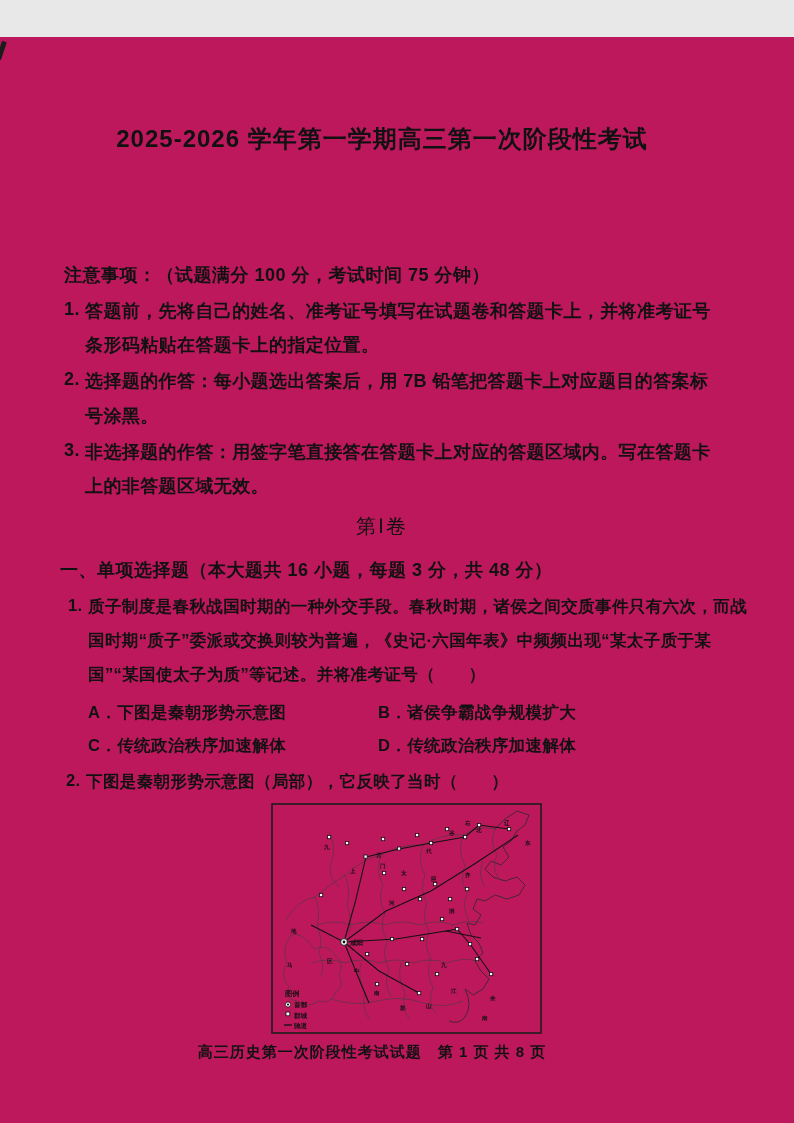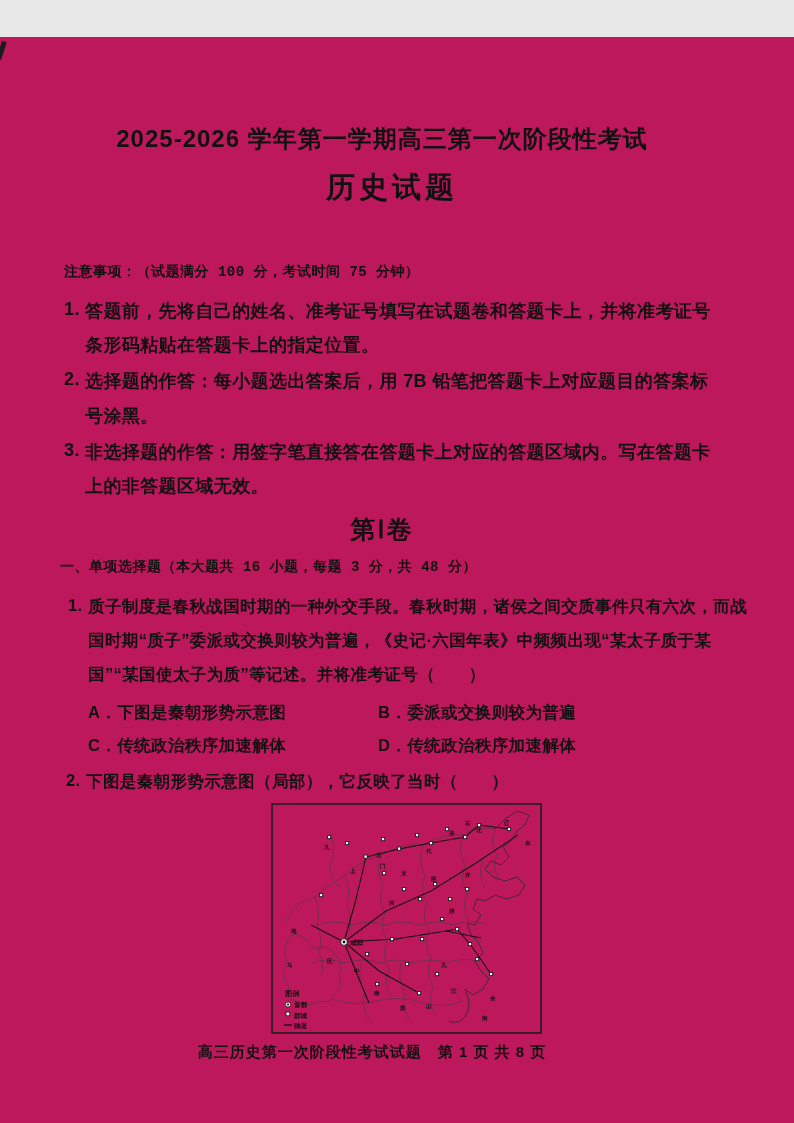--- a/index.html
+++ b/index.html
@@ -9,22 +9,22 @@
     background:#be185d;
     overflow:hidden;
     font-family:"Liberation Sans", sans-serif;
     color:#111;
     margin-top:37px;
   }
   .line{position:absolute;white-space:nowrap;}
   .t-center{transform:translateX(-50%);}
   .title1{font-size:24px;font-weight:700;letter-spacing:1px;}
   .title2{font-size:29px;font-weight:700;letter-spacing:4px;}
-  .vol{font-size:25px;font-weight:700;letter-spacing:2px;}
-  .bold18{font-size:14px;font-weight:700;letter-spacing:0.5px;font-family:Liberation Mono, monospace;}
+  .vol{font-size:20px;font-weight:400;letter-spacing:2px;}
+  .bold18{font-size:18px;font-weight:700;letter-spacing:0.5px;}
   .body18{font-size:18px;font-weight:600;letter-spacing:0.4px;}
   .body17{font-size:16.5px;font-weight:600;letter-spacing:0.4px;}
   .footer{font-size:15px;font-weight:700;letter-spacing:1px;}
   .artifact{
     position:absolute;left:-1px;top:4px;width:5px;height:19px;
     background:#1c1c1c;transform:rotate(18deg);border-radius:1px;
   }
   .map-box{position:absolute;left:256px;top:766px;width:271px;height:231px;padding-left:15px;}
   .map-box svg{display:block;width:100%;height:100%;}
   .mb{stroke:#3c3c3c;stroke-width:0.55;fill:none;}
@@ -37,21 +37,20 @@
   .caplab{font-size:6.6px;font-weight:700;fill:#111;}
 </style>
 </head>
 <body>
 
 <div class="page">
 
   <div class="artifact"></div>
 
   <div class="line t-center title1" style="left:382px;top:86px;">2025-2026 学年第一学期高三第一次阶段性考试</div>
-  <div class="line t-center title2" style="left:392px;top:131px;">历史试题</div>
 
   <div class="line bold18" style="left:64px;top:226px;">注意事项：（试题满分 100 分，考试时间 75 分钟）</div>
 
   <div class="line body18" style="left:64px;top:262px;">1.</div>
   <div class="line body18" style="left:85px;top:262px;">答题前，先将自己的姓名、准考证号填写在试题卷和答题卡上，并将准考证号</div>
   <div class="line body18" style="left:85px;top:296px;">条形码粘贴在答题卡上的指定位置。</div>
 
   <div class="line body18" style="left:64px;top:332px;">2.</div>
   <div class="line body18" style="left:85px;top:332px;">选择题的作答：每小题选出答案后，用 7B 铅笔把答题卡上对应题目的答案标</div>
   <div class="line body18" style="left:85px;top:367px;">号涂黑。</div>
@@ -63,21 +62,21 @@
   <div class="line t-center vol" style="left:382px;top:476px;">第Ⅰ卷</div>
 
   <div class="line bold18" style="left:60px;top:521px;">一、单项选择题（本大题共 16 小题，每题 3 分，共 48 分）</div>
 
   <div class="line body17" style="left:68px;top:559px;">1.</div>
   <div class="line body17" style="left:88px;top:559px;">质子制度是春秋战国时期的一种外交手段。春秋时期，诸侯之间交质事件只有六次，而战</div>
   <div class="line body17" style="left:88px;top:593px;">国时期“质子”委派或交换则较为普遍，《史记·六国年表》中频频出现“某太子质于某</div>
   <div class="line body17" style="left:88px;top:627px;">国”“某国使太子为质”等记述。并将准考证号（　　）</div>
 
   <div class="line body17" style="left:88px;top:665px;">A．下图是秦朝形势示意图</div>
-  <div class="line body17" style="left:378px;top:665px;">B．委派或交换则较为普遍</div>
+  <div class="line body17" style="left:378px;top:665px;">B．诸侯争霸战争规模扩大</div>
   <div class="line body17" style="left:88px;top:698px;">C．传统政治秩序加速解体</div>
   <div class="line body17" style="left:378px;top:698px;">D．传统政治秩序加速解体</div>
 
   <div class="line body17" style="left:66px;top:734px;">2.</div>
   <div class="line body17" style="left:86px;top:734px;">下图是秦朝形势示意图（局部），它反映了当时（　　）</div>
 
   <div class="map-box">
     <svg viewBox="0 0 271 231" xmlns="http://www.w3.org/2000/svg">
       <rect x="1" y="1" width="269" height="229" fill="none" stroke="#1d1d1d" stroke-width="1.6"></rect>
 

